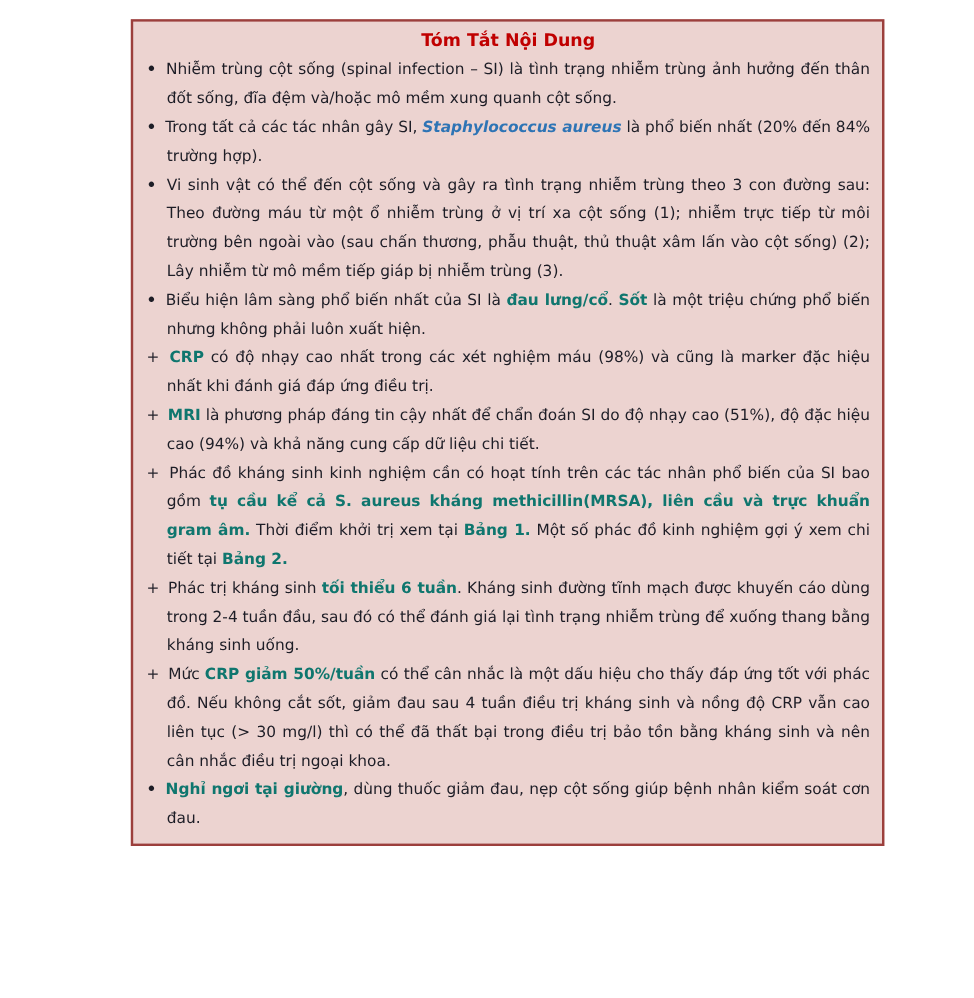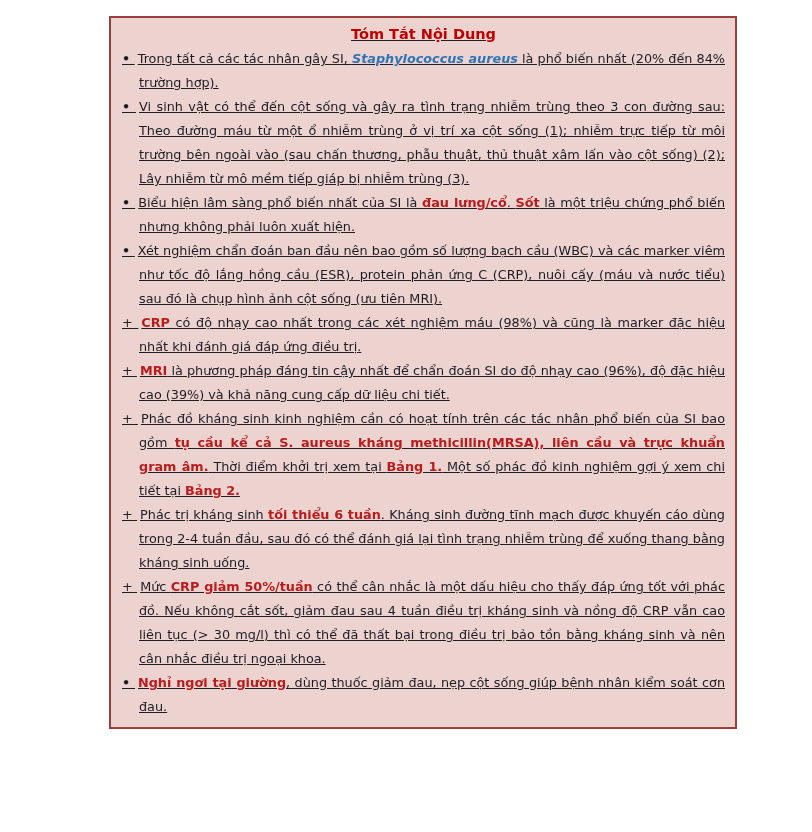--- a/index.html
+++ b/index.html
@@ -7,21 +7,20 @@
     width: 812px; height: 832px;
     background: #ffffff;
     overflow: hidden;
     font-family: "DejaVu Sans", "Liberation Sans", sans-serif;
     color: #1d1d26;
   }
   .page {
     width: 812px; height: 832px;
     box-sizing: border-box;
     padding: 16px 28px 0 62px;
-    text-decoration: underline;
   }
   
   .summary-box {
     box-sizing: border-box;
     width: 628px;
     margin: 0 auto;
     background: #ecd3d0;
     border: 2px solid #9c3f3c;
     padding: 4px 10px 8px 11px;
   }
@@ -34,37 +33,37 @@
   }
   .summary-list .item {
     font-size: 12.8px;
     line-height: 24px;
     text-align: justify;
     padding-left: 17px;
     text-indent: -17px;
   }
   .marker { font-weight: bold; padding-right: 3px; }
   .marker.plus { font-weight: normal; }
-  .seg-b  { color: #b91c1c; font-weight: bold; }
+  .seg-b  { color: #0f766e; font-weight: bold; }
   .seg-bi { color: #2e74b5; font-weight: bold; font-style: italic; }
 </style>
 </head>
 <body>
 
 <div class="page">
 
   <div class="summary-box">
     <div class="summary-title">Tóm Tắt Nội Dung</div>
     <div class="summary-list">
+        <div class="item"><span class="marker">• </span><span>Nhiễm trùng cột sống (spinal infection – SI) là tình trạng nhiễm trùng ảnh hưởng đến thân đốt sống, đĩa đệm và/hoặc mô mềm xung quanh cột sống.</span></div>
         <div class="item"><span class="marker">• </span><span>Trong tất cả các tác nhân gây SI, </span><span class="seg-bi">Staphylococcus aureus</span><span> là phổ biến nhất (20% đến 84% trường hợp).</span></div>
         <div class="item"><span class="marker">• </span><span>Vi sinh vật có thể đến cột sống và gây ra tình trạng nhiễm trùng theo 3 con đường sau: Theo đường máu từ một ổ nhiễm trùng ở vị trí xa cột sống (1); nhiễm trực tiếp từ môi trường bên ngoài vào (sau chấn thương, phẫu thuật, thủ thuật xâm lấn vào cột sống) (2); Lây nhiễm từ mô mềm tiếp giáp bị nhiễm trùng (3).</span></div>
         <div class="item"><span class="marker">• </span><span>Biểu hiện lâm sàng phổ biến nhất của SI là </span><span class="seg-b">đau lưng/cổ</span><span>. </span><span class="seg-b">Sốt</span><span> là một triệu chứng phổ biến nhưng không phải luôn xuất hiện.</span></div>
-        <div class="item"><span class="marker">• </span><span>Xét nghiệm chẩn đoán ban đầu nên bao gồm số lượng bạch cầu (WBC) và các marker viêm như tốc độ lắng hồng cầu (ESR), protein phản ứng C (CRP), nuôi cấy (máu và nước tiểu) sau đó là chụp hình ảnh cột sống (ưu tiên MRI).</span></div>
         <div class="item"><span class="marker plus">+ </span><span class="seg-b">CRP</span><span> có độ nhạy cao nhất trong các xét nghiệm máu (98%) và cũng là marker đặc hiệu nhất khi đánh giá đáp ứng điều trị.</span></div>
-        <div class="item"><span class="marker plus">+ </span><span class="seg-b">MRI</span><span> là phương pháp đáng tin cậy nhất để chẩn đoán SI do độ nhạy cao (96%), độ đặc hiệu cao (39%) và khả năng cung cấp dữ liệu chi tiết.</span></div>
+        <div class="item"><span class="marker plus">+ </span><span class="seg-b">MRI</span><span> là phương pháp đáng tin cậy nhất để chẩn đoán SI do độ nhạy cao (51%), độ đặc hiệu cao (94%) và khả năng cung cấp dữ liệu chi tiết.</span></div>
         <div class="item"><span class="marker plus">+ </span><span>Phác đồ kháng sinh kinh nghiệm cần có hoạt tính trên các tác nhân phổ biến của SI bao gồm </span><span class="seg-b">tụ cầu kể cả S. aureus kháng methicillin(MRSA), liên cầu và trực khuẩn gram âm.</span><span> Thời điểm khởi trị xem tại </span><span class="seg-b">Bảng 1.</span><span> Một số phác đồ kinh nghiệm gợi ý xem chi tiết tại </span><span class="seg-b">Bảng 2.</span></div>
         <div class="item"><span class="marker plus">+ </span><span>Phác trị kháng sinh </span><span class="seg-b">tối thiểu 6 tuần</span><span>. Kháng sinh đường tĩnh mạch được khuyến cáo dùng trong 2-4 tuần đầu, sau đó có thể đánh giá lại tình trạng nhiễm trùng để xuống thang bằng kháng sinh uống.</span></div>
         <div class="item"><span class="marker plus">+ </span><span>Mức </span><span class="seg-b">CRP giảm 50%/tuần</span><span> có thể cân nhắc là một dấu hiệu cho thấy đáp ứng tốt với phác đồ. Nếu không cắt sốt, giảm đau sau 4 tuần điều trị kháng sinh và nồng độ CRP vẫn cao liên tục (&gt; 30 mg/l) thì có thể đã thất bại trong điều trị bảo tồn bằng kháng sinh và nên cân nhắc điều trị ngoại khoa.</span></div>
         <div class="item"><span class="marker">• </span><span class="seg-b">Nghỉ ngơi tại giường</span><span>, dùng thuốc giảm đau, nẹp cột sống giúp bệnh nhân kiểm soát cơn đau.</span></div>
       </div>
   </div>
 
 </div>
 
 </body></html>

